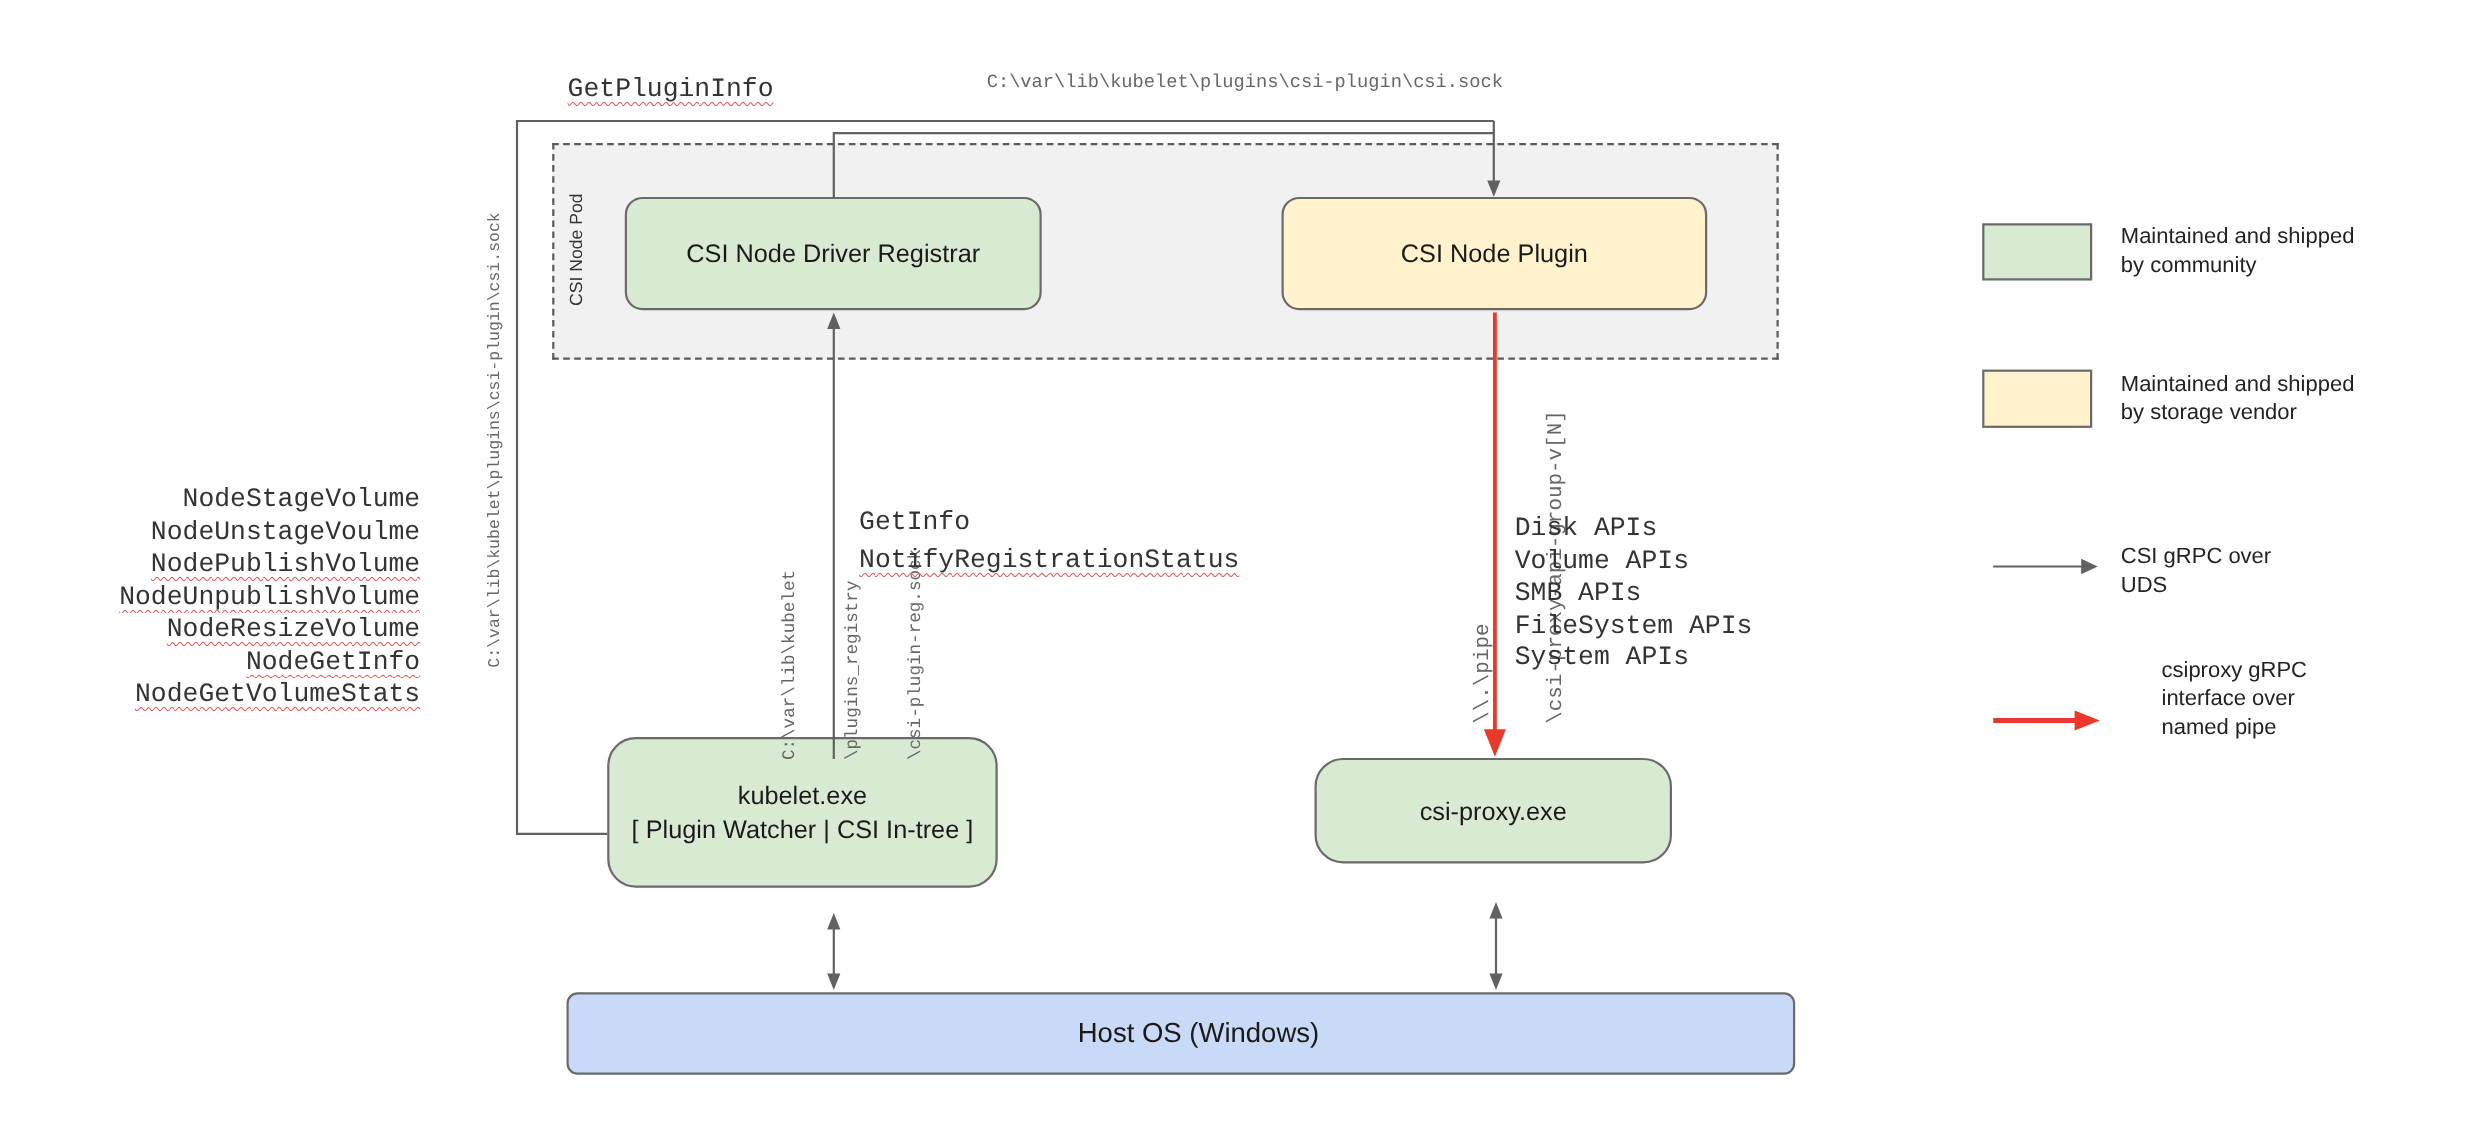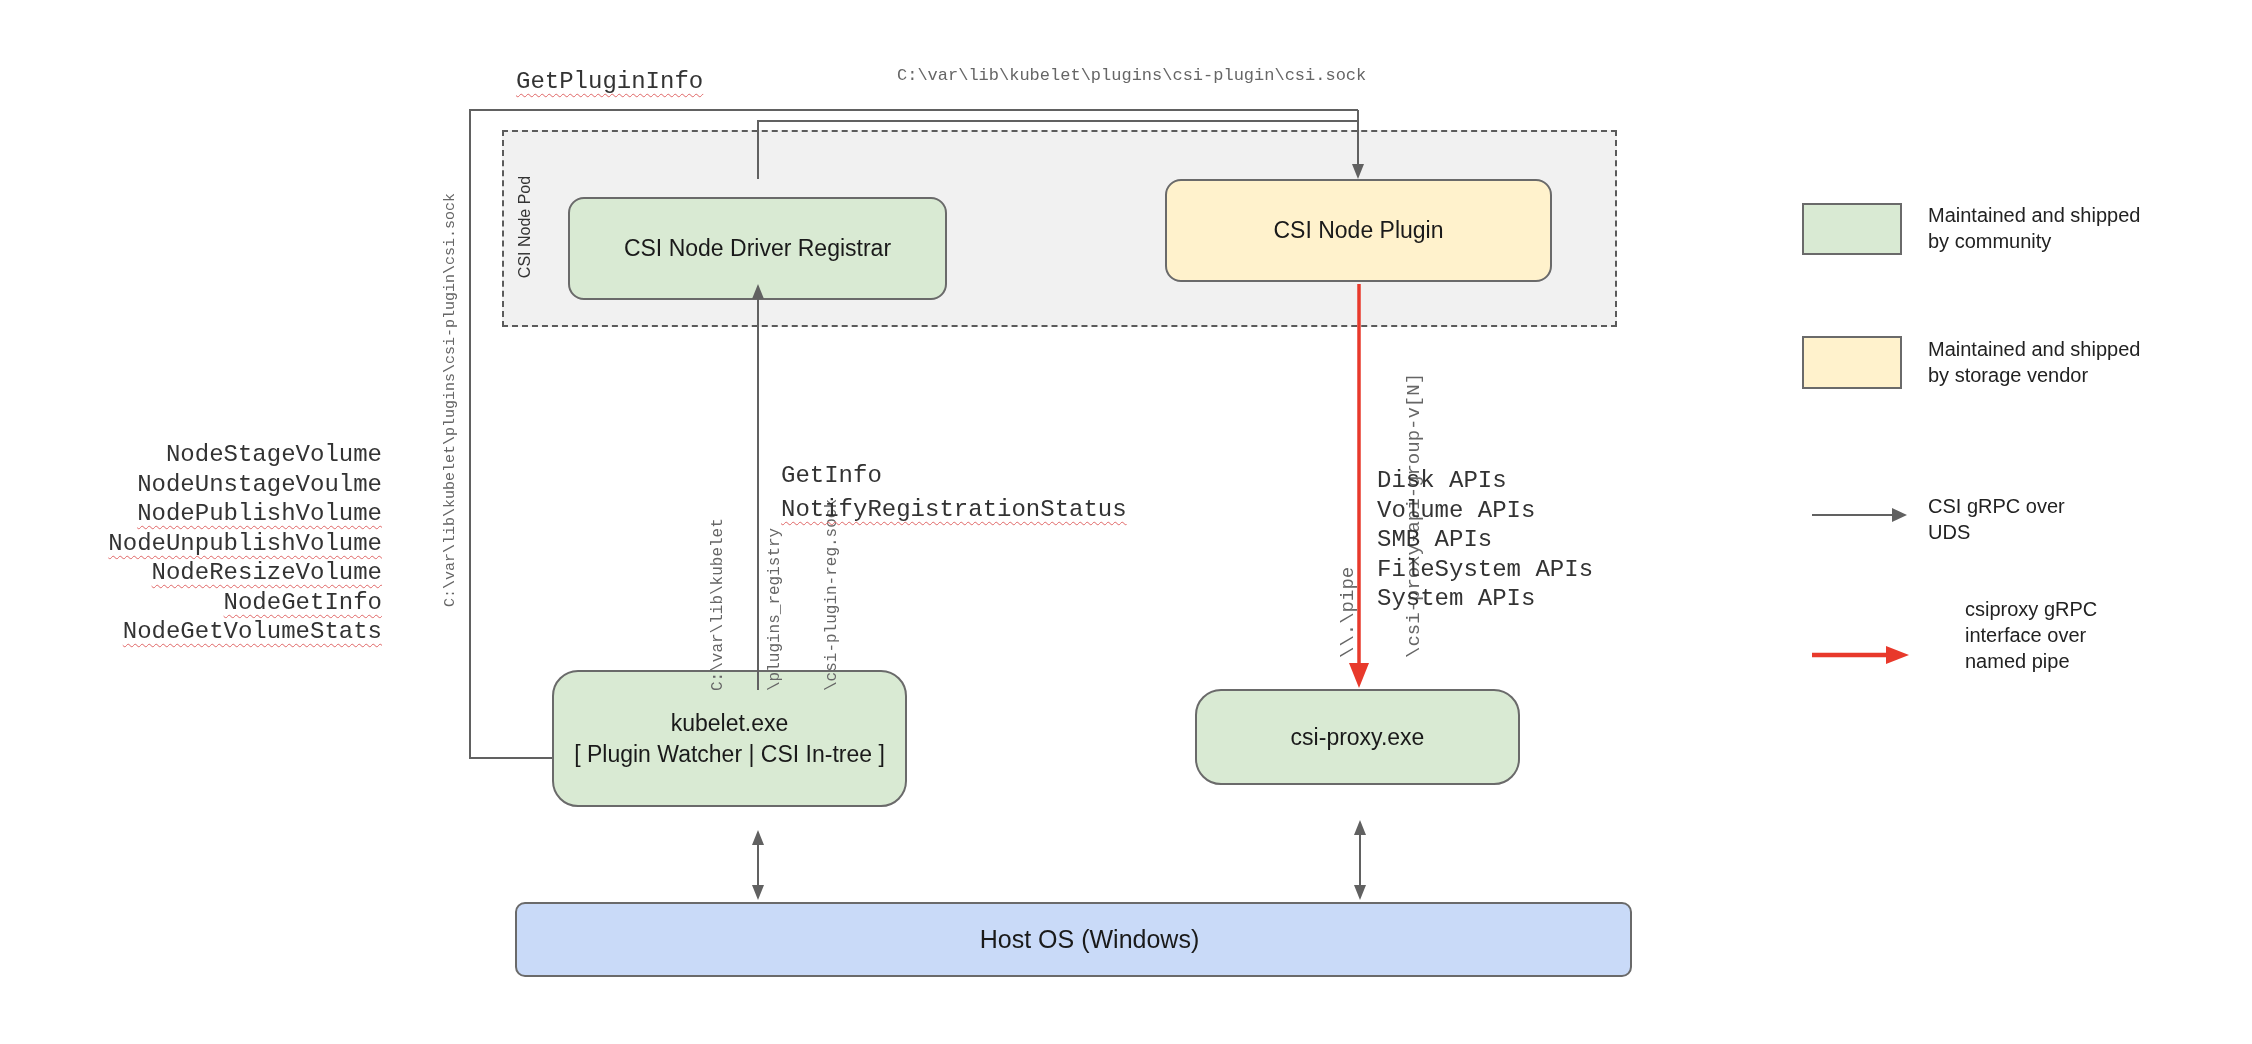--- a/index.html
+++ b/index.html
@@ -29,21 +29,21 @@
     align-items: center; justify-content: center;
     text-align: center;
     color: #1a1a1a;
     font-size: 23px;
     line-height: 31px;
   }
   .node.green  { background: var(--community-green, #d9ead3); border-radius: 16px; }
   .node.yellow { background: var(--vendor-yellow, #fff2cc); border-radius: 16px; }
   .node.blue   { background: var(--host-blue, #c9daf8); border-radius: 10px; font-size: 25px; padding-left: 32px; }
 
-  .registrar { left: 568px;  top: 179px; width: 379px;  height: 103px; margin-top: 18px; }
+  .registrar { left: 568px;  top: 179px; width: 379px;  height: 103px; }
   .plugin    { left: 1165px; top: 179px; width: 387px;  height: 103px; }
   .kubelet   { left: 552px;  top: 670px; width: 355px;  height: 137px; border-radius: 26px !important; }
   .csiproxy  { left: 1195px; top: 689px; width: 325px;  height: 96px; border-radius: 26px !important; }
   .hostos    { left: 515px;  top: 902px; width: 1117px; height: 75px; }
 
   
   .mono {
     font-family: "Liberation Mono", monospace;
     color: #333333;
     white-space: nowrap;

